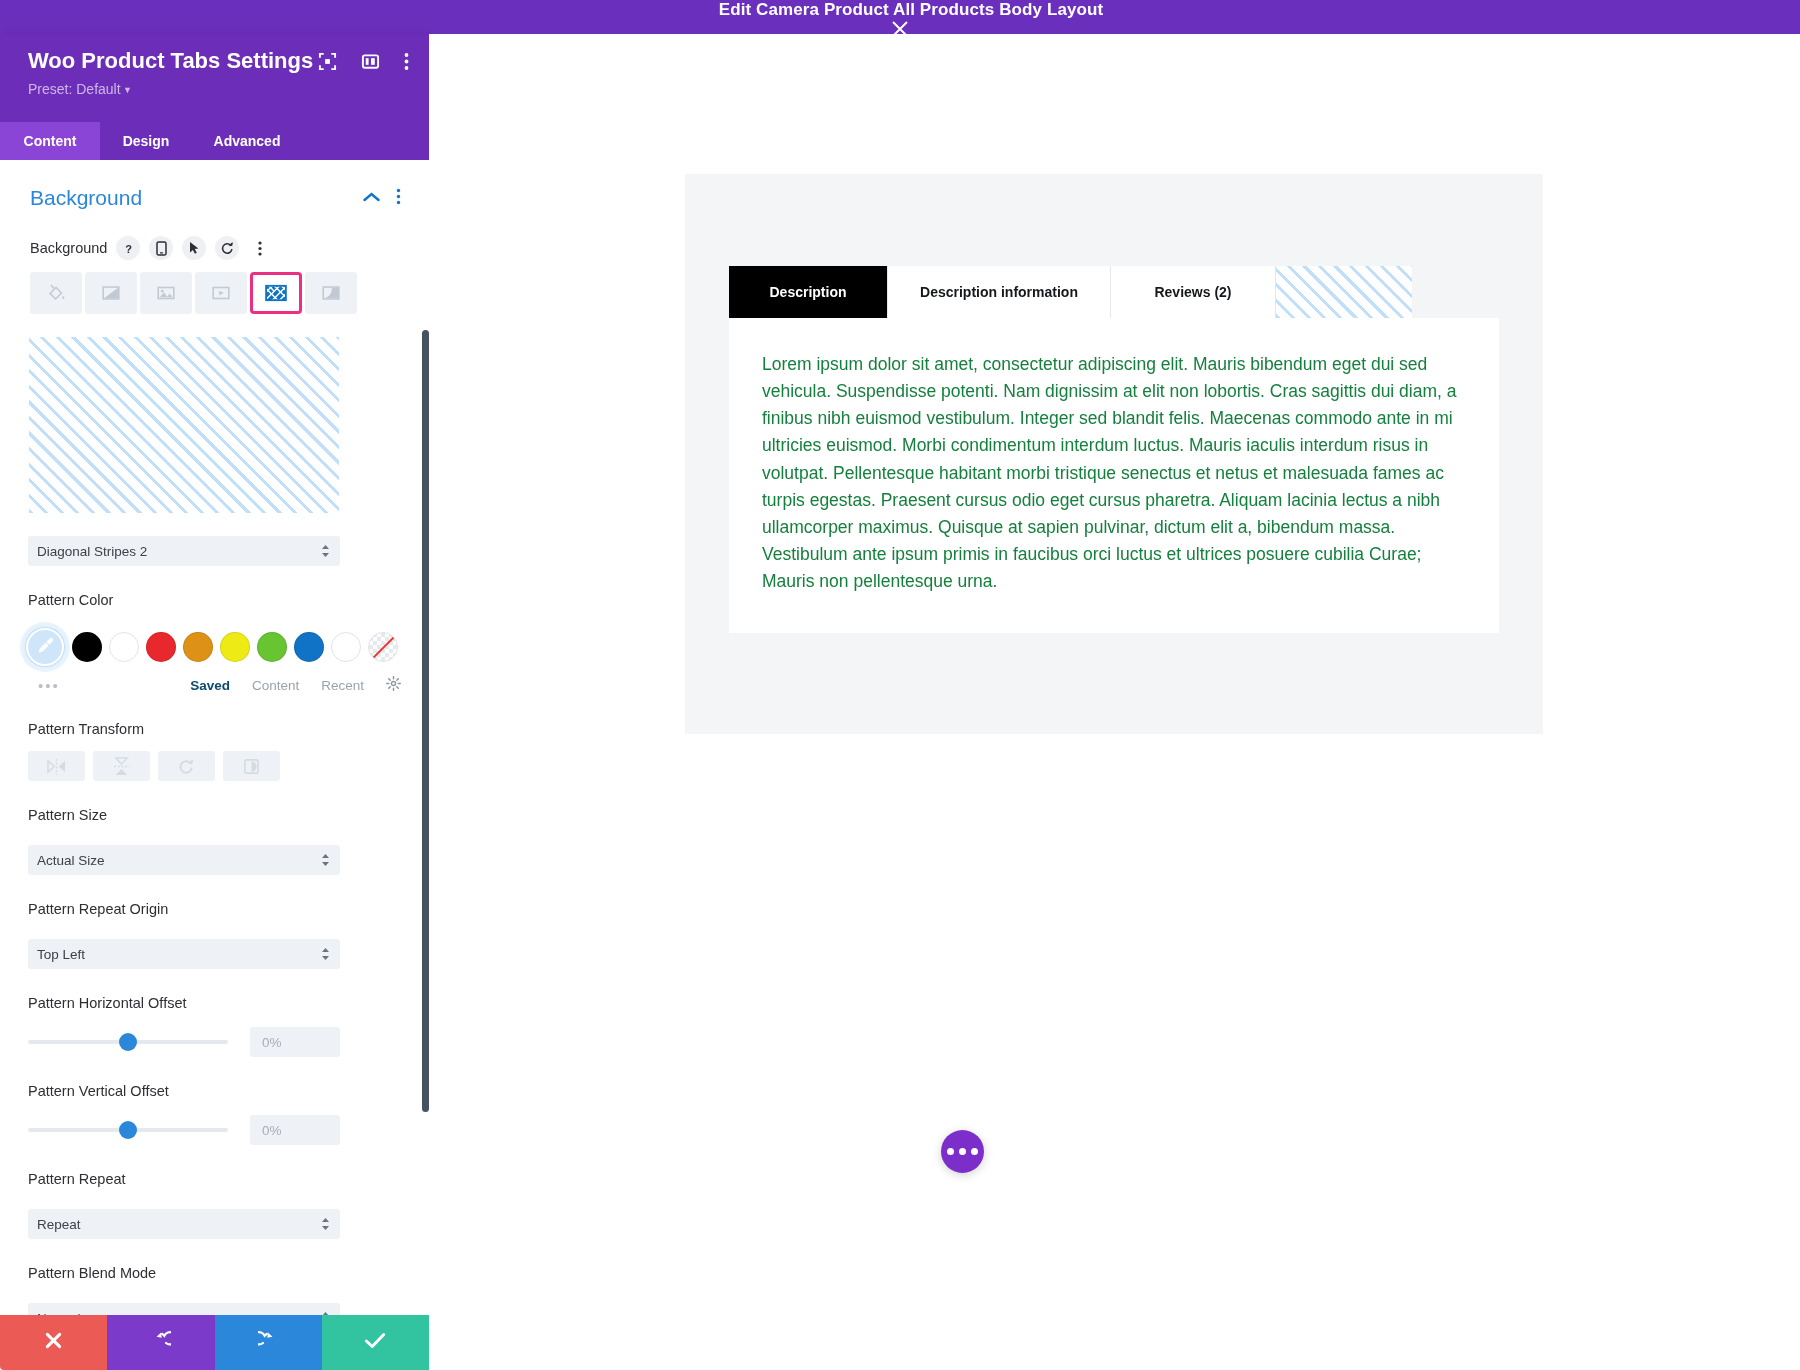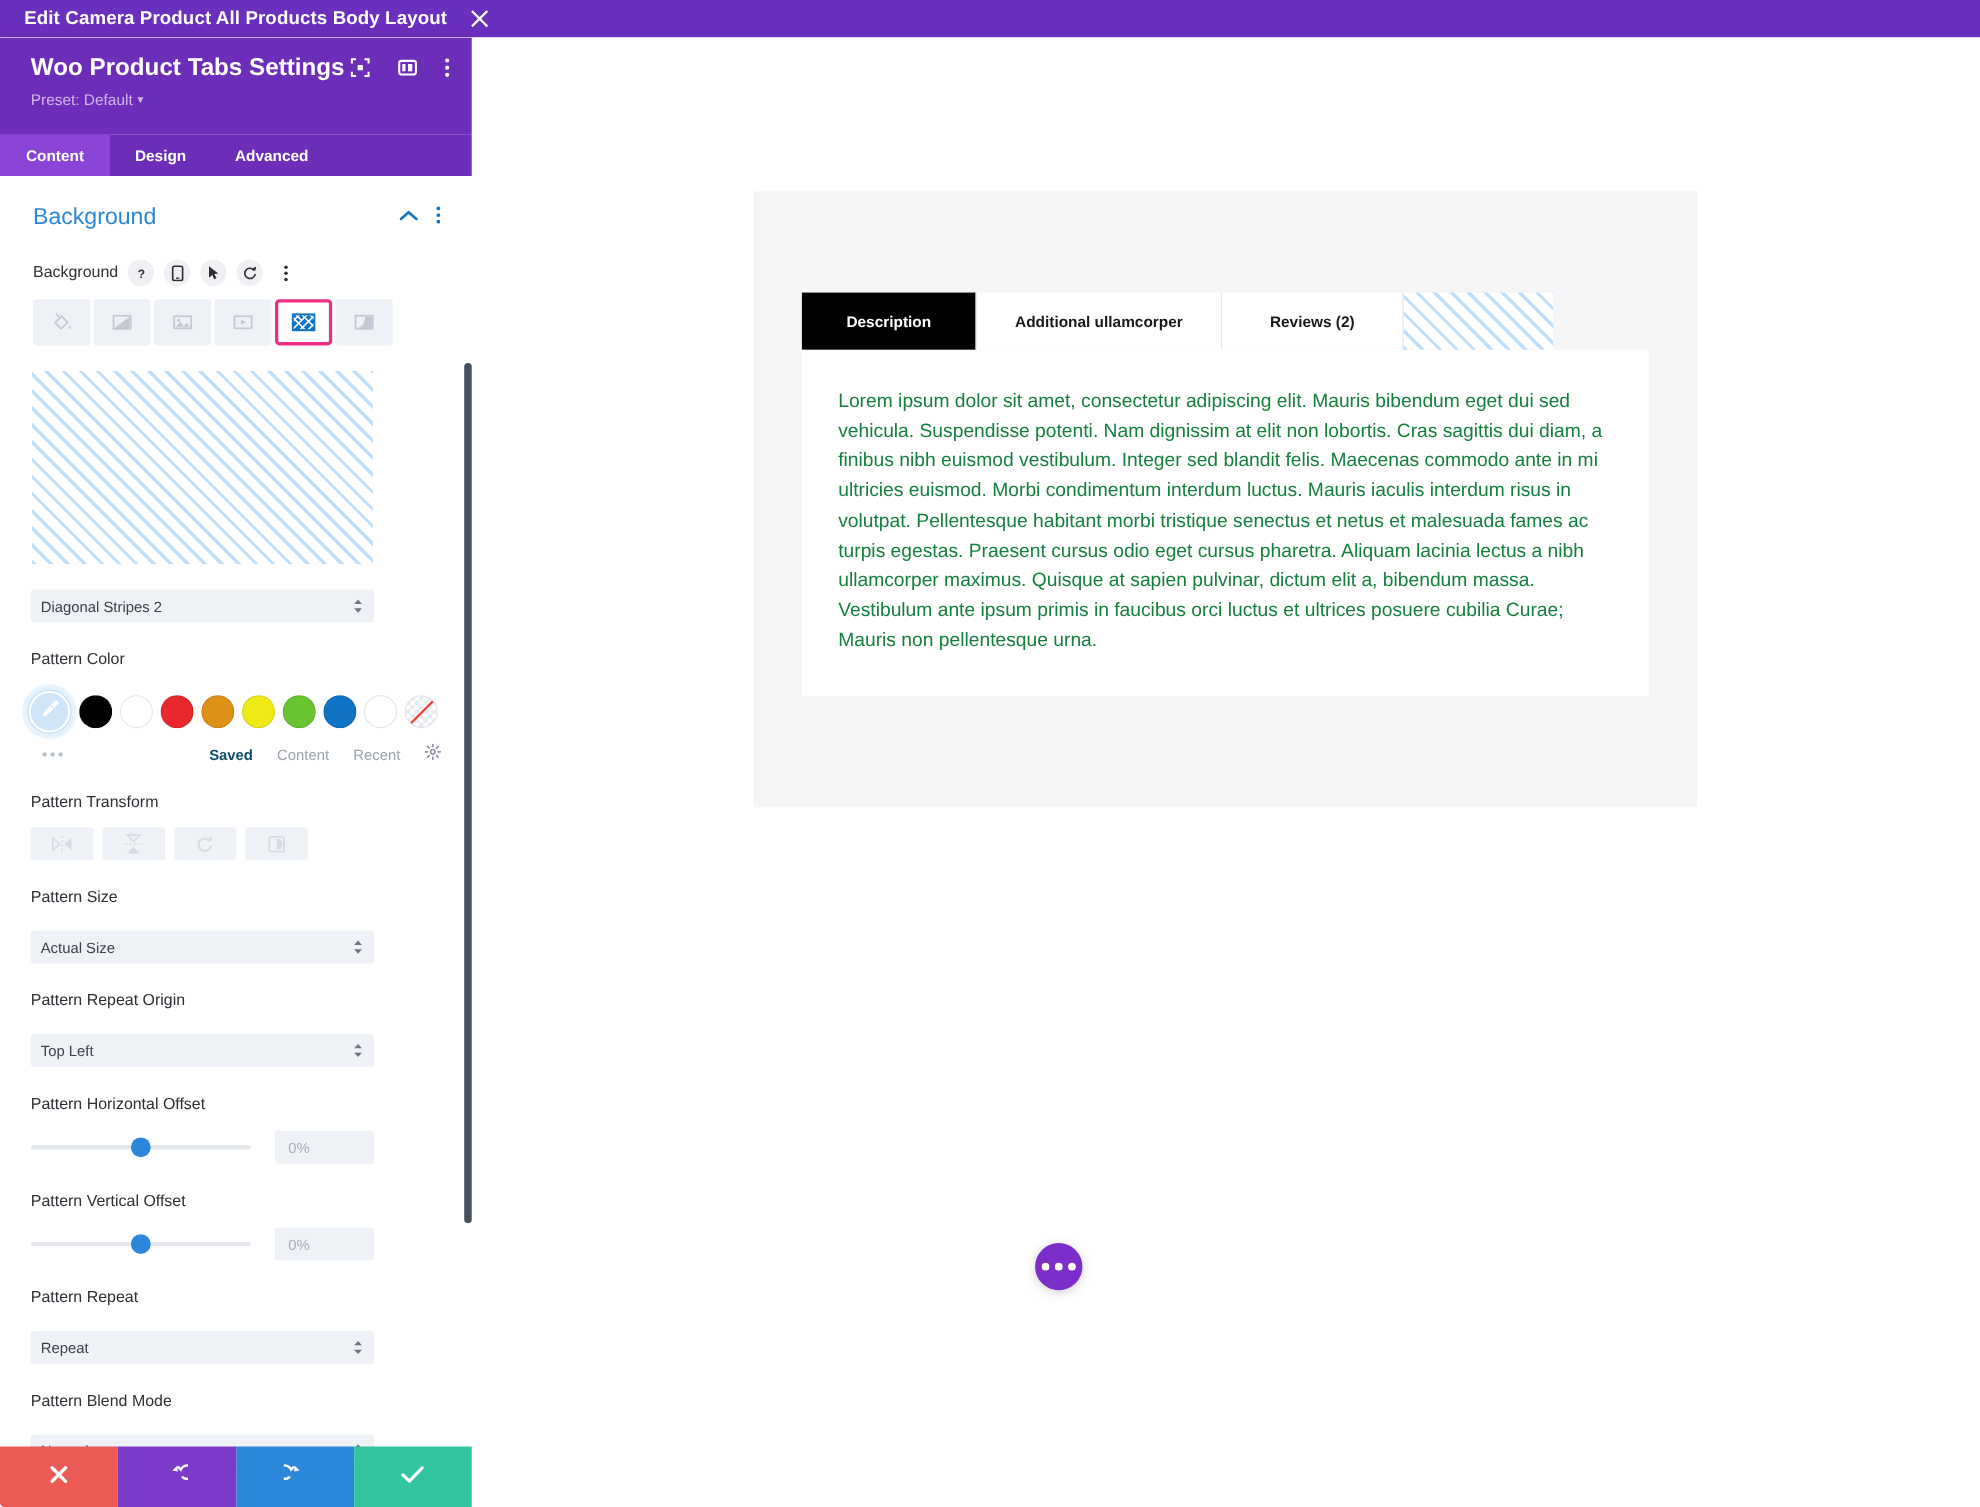--- a/index.html
+++ b/index.html
@@ -7,21 +7,21 @@
     width: 1800px; height: 1370px;
     font-family: "Liberation Sans", sans-serif;
     background: #ffffff;
     overflow: hidden;
   }
 
   
   #titlebar {
     position: absolute; left: 0; top: 0; width: 1800px; height: 34px;
     background: #6b2fbd;
-    display: flex; align-items: center; justify-content: flex-start;
+    display: flex; align-items: center; justify-content: space-between; flex-direction: column;
   }
   #titlebar .title {
     color: #ffffff; font-size: 17px; font-weight: bold;
     padding-left: 22px; letter-spacing: .1px;
   }
   #titlebar .closewrap {
     width: 60px; height: 34px; display: flex; align-items: center; justify-content: center;
     cursor: pointer;
   }
   #titlebar .closewrap svg { display: block; }
@@ -559,21 +559,21 @@
       </span>
     </div>
   </div>
 </div>
 
 <div id="canvas">
   <div id="module-wrap">
 
     <div id="tabs-strip">
       <div class="wtab w0 active">Description</div>
-      <div class="wtab w1">Additional ullamcorper</div>
+      <div class="wtab w1">Description information</div>
       <div class="wtab w2">Reviews (2)</div>
       <div class="tabfill"></div>
     </div>
 
     <div id="tab-panel">
       <p>Lorem ipsum dolor sit amet, consectetur adipiscing elit. Mauris bibendum eget dui sed vehicula. Suspendisse potenti. Nam dignissim at elit non lobortis. Cras sagittis dui diam, a finibus nibh euismod vestibulum. Integer sed blandit felis. Maecenas commodo ante in mi ultricies euismod. Morbi condimentum interdum luctus. Mauris iaculis interdum risus in volutpat. Pellentesque habitant morbi tristique senectus et netus et malesuada fames ac turpis egestas. Praesent cursus odio eget cursus pharetra. Aliquam lacinia lectus a nibh ullamcorper maximus. Quisque at sapien pulvinar, dictum elit a, bibendum massa. Vestibulum ante ipsum primis in faucibus orci luctus et ultrices posuere cubilia Curae; Mauris non pellentesque urna.</p>
     </div>
   </div>
 
   <div id="fab">

